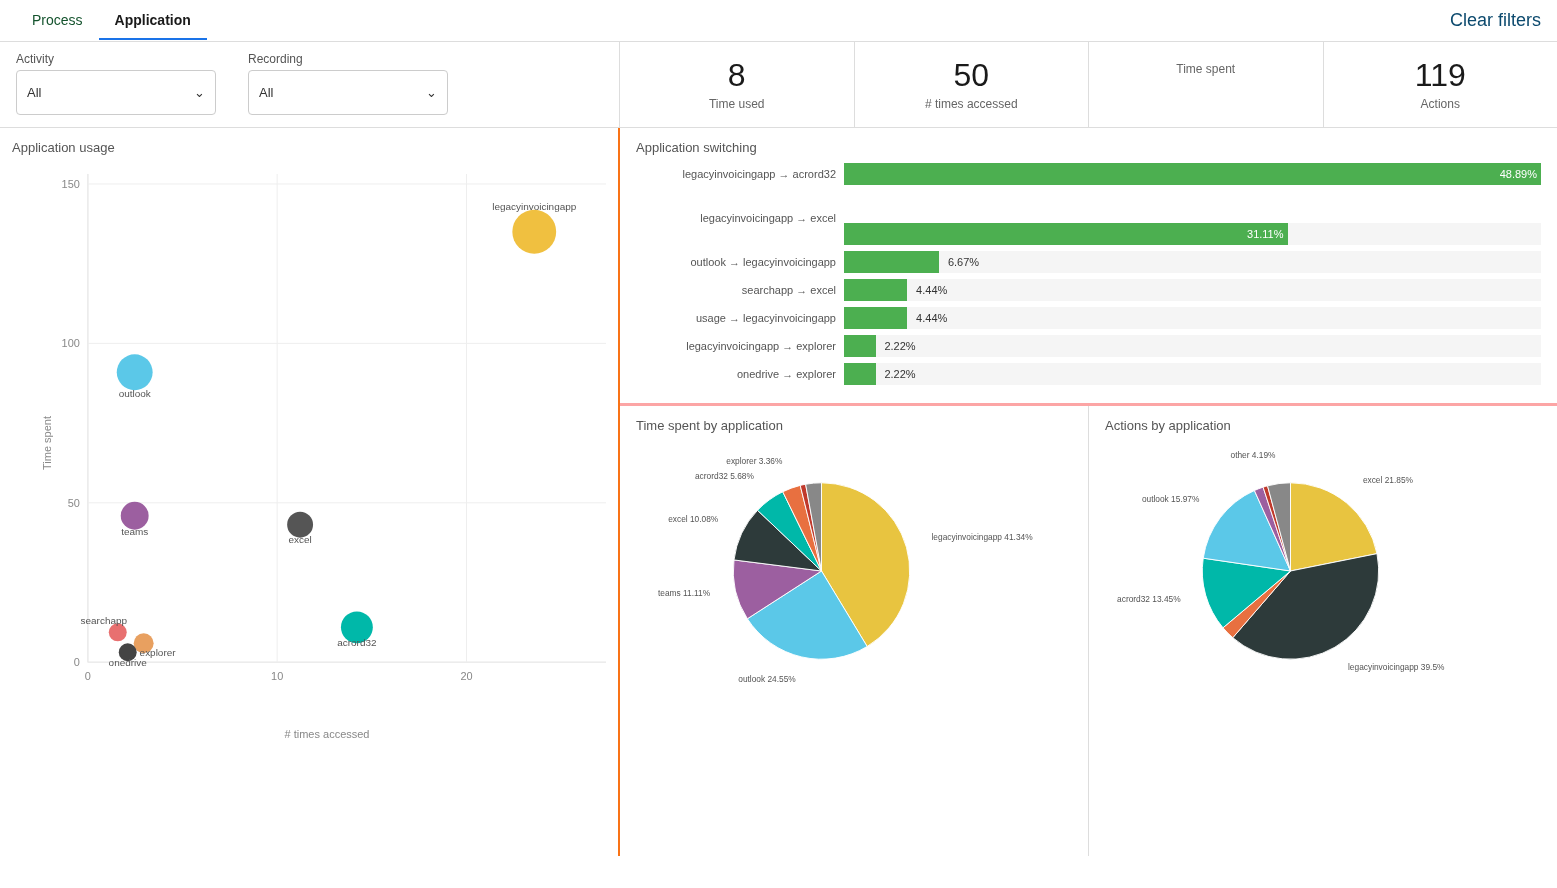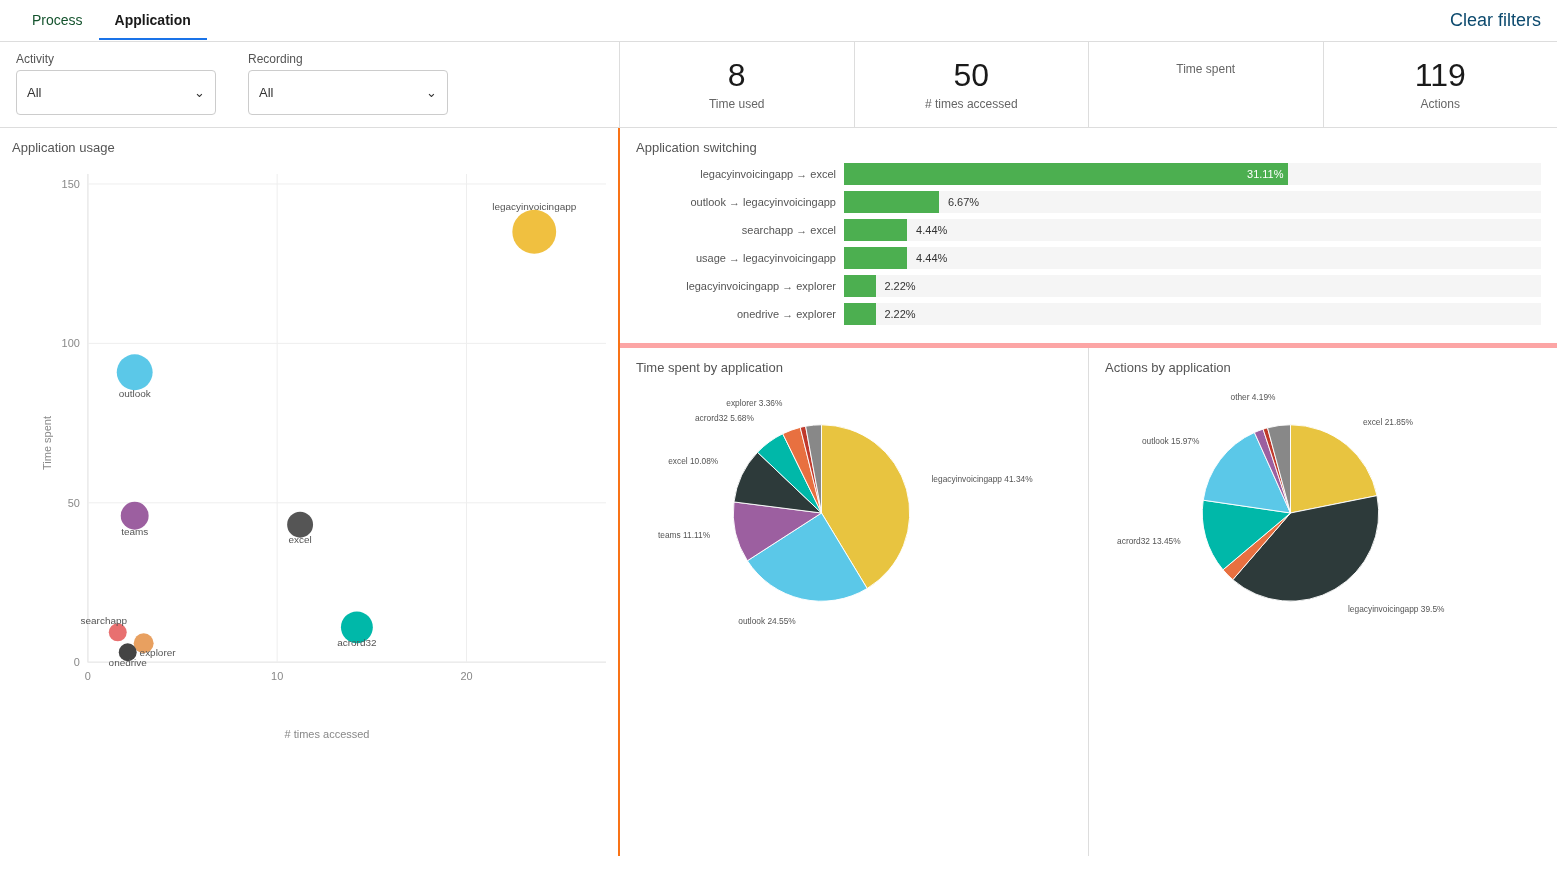--- a/index.html
+++ b/index.html
@@ -19,21 +19,21 @@
 
     .main-content { display: flex; height: calc(888px - 160px); }
     .left-panel { width: 620px; border-right: 2px solid #f97316; padding: 12px; flex-shrink: 0; }
     .right-panel { flex: 1; display: flex; flex-direction: column; overflow: hidden; }
 
     .section-title { font-size: 13px; color: #555; margin-bottom: 8px; font-weight: 400; }
     .axis-label-y { position: absolute; left: -28px; top: 50%; transform: translateY(-50%) rotate(-90deg); font-size: 11px; color: #888; white-space: nowrap; }
     .axis-label-x { text-align: center; font-size: 11px; color: #888; margin-top: 2px; }
 
     
-    .switching-section { padding: 12px 16px; border-bottom: 5px solid #fca5a5; }
+    .switching-section { padding: 12px 16px; border-bottom: 3px solid #fca5a5; }
     .bar-row { display: flex; align-items: center; margin-bottom: 6px; }
     .bar-label { font-size: 11px; color: #555; text-align: right; width: 200px; flex-shrink: 0; margin-right: 8px; }
     .bar-track { flex: 1; height: 20px; background: #f5f5f5; position: relative; }
     .bar-fill { height: 100%; background: #4caf50; position: absolute; left: 0; top: 0; }
 
     
     .bottom-charts { display: flex; flex: 1; }
     .pie-section { flex: 1; padding: 12px 16px; border-right: 1px solid #ddd; }
     .pie-section:last-child { border-right: none; }
   </style>
@@ -142,22 +142,30 @@
       <div class="axis-label-x"># times accessed</div>
     </div>
   </div>
 
   <div class="right-panel">
 
     <div class="switching-section">
       <div class="section-title">Application switching</div>
       <div id="switching-bars">
           <div class="bar-row">
+            <div class="bar-label">legacyinvoicingapp → acrord32</div>
+            <div class="bar-track" style="position: relative; height: 22px;">
+              <div class="bar-fill" style="width: 100%; height: 100%; background: rgb(76, 175, 80); position: absolute; left: 0px; top: 0px;">
+                <span style="font-size: 11px; color: rgb(255, 255, 255); position: absolute; right: 4px; top: 50%; transform: translateY(-50%); white-space: nowrap;">48.89%</span>
+              </div>
+            </div>
+          </div>
+          <div class="bar-row">
             <div class="bar-label">legacyinvoicingapp → excel</div>
-            <div class="bar-track" style="position: relative; height: 22px;">
+            <div class="bar-track" style="position: relative; height: 22px; margin-top: 32px;">
               <div class="bar-fill" style="width: 63.6326%; height: 100%; background: rgb(76, 175, 80); position: absolute; left: 0px; top: 0px;">
                 <span style="font-size: 11px; color: rgb(255, 255, 255); position: absolute; right: 4px; top: 50%; transform: translateY(-50%); white-space: nowrap;">31.11%</span>
               </div>
             </div>
           </div>
           <div class="bar-row">
             <div class="bar-label">outlook → legacyinvoicingapp</div>
             <div class="bar-track" style="position: relative; height: 22px;">
               <div class="bar-fill" style="width: 13.6429%; height: 100%; background: rgb(76, 175, 80); position: absolute; left: 0px; top: 0px;">
                 <span style="font-size: 11px; color: rgb(51, 51, 51); position: absolute; right: -40px; top: 50%; transform: translateY(-50%); white-space: nowrap;">6.67%</span>

